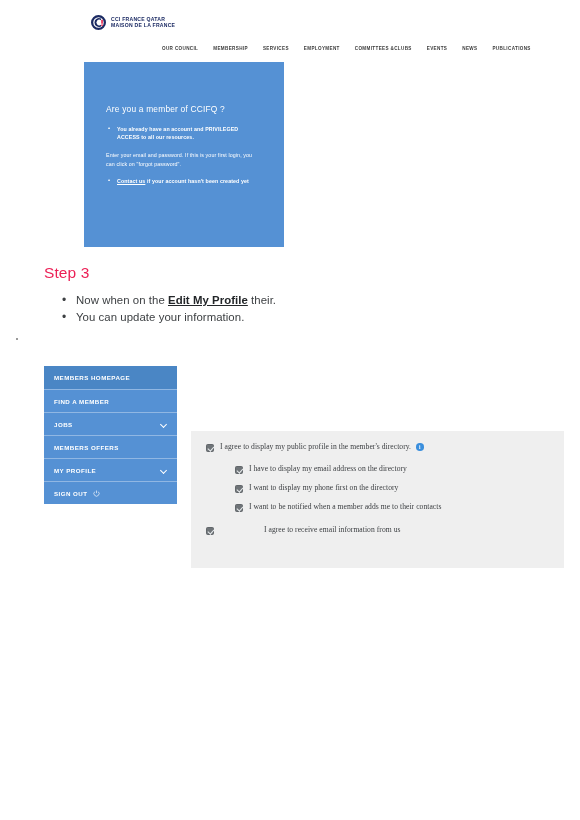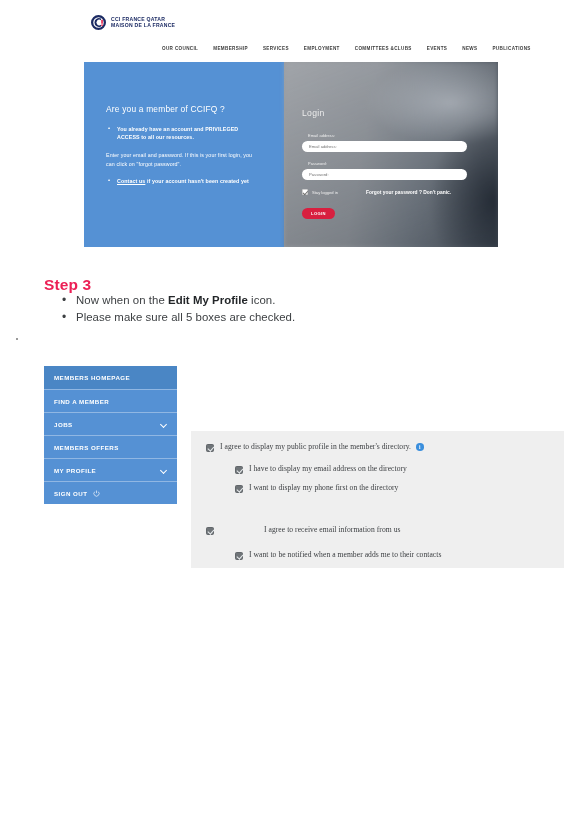--- a/index.html
+++ b/index.html
@@ -71,30 +71,30 @@
   .stay { color:#efefef; font-size:4.1px; }
   .forgot { color:#fff; font-size:4.9px; font-weight:bold; margin-left: 28px; white-space: nowrap; }
   .login-btn {
     margin-top: 13px; width: 33px; height: 11px; border-radius: 6px; border: none;
     background:#d81f3f; color:#fff; font-size:4.1px; font-weight:bold; letter-spacing:.4px;
     cursor:pointer; font-family:"Liberation Sans", sans-serif;
   }
 
   
   .step-head {
-    position:absolute; left: 44px; top: 276px;
-    font-size: 15.5px; font-weight: bold; color:#ec1f55; letter-spacing:.1px;
+    position:absolute; left: 44px; top: 264px;
+    font-size: 15.5px; font-weight: normal; color:#ec1f55; letter-spacing:.1px;
   }
   .step-list { position:absolute; left: 62px; top: 292px; width: 330px; list-style: none; }
   .step-list li {
     position: relative; padding-left: 14px; font-size: 11.4px; color:#3d4043;
     line-height: 1.52; letter-spacing: .05px;
   }
   .step-list li::before { content:"•"; position:absolute; left:0; top:-1px; font-size:12px; color:#3d4043; }
-  .step-list b { font-weight: bold; color:#232629; }
+  .step-list b { font-weight: bold; color:#232629;text-decoration:underline; }
   .stray-dot { position:absolute; left:16px; top:338px; width:1.6px; height:1.6px; background:#9a9a9a; }
 
   
   .sidebar { position:absolute; left: 44px; top: 366px; width: 133px; background:#5591d4; }
   .sb-avatar-wrap { height: 100px; position: relative; }
   .avatar {
     position:absolute; left: 50%; transform: translateX(-50%); top: 14px;
     width: 54px; height: 54px; border-radius: 50%; background:#e8e8e8;
     display:flex; align-items:flex-end; justify-content:center; overflow:hidden;
   }
@@ -118,21 +118,21 @@
     border: solid #fff; border-width: 0 1.2px 1.2px 0; transform: rotate(45deg);
   }
   .power { width: 7px; height: 7px; flex:none; }
 
   
   .cb-panel { position:absolute; left: 191px; top: 431px; width: 373px; height: 137px; background:#efefef; }
   .cb-row { display:flex; align-items:flex-start; position:absolute; }
   .cb-row.r0 { left: 15px; top: 11px; }
   .cb-row.r1 { left: 44px; top: 33px; }
   .cb-row.r2 { left: 44px; top: 52px; }
-  .cb-row.r3 { left: 44px; top: 71px; margin-top: 48px; }
+  .cb-row.r3 { left: 44px; top: 71px; }
   .cb-row.r4 { left: 15px; top: 94px; gap: 44px; }
   .cbx {
     width: 8px; height: 8px; background:#6f7478; border:1px solid #62676b; border-radius:1.5px;
     position:relative; flex:none; margin-right: 6px; margin-top: 1.5px; cursor:pointer;
   }
   .cbx::after {
     content:""; position:absolute; left:2.3px; top:.8px; width:2.6px; height:5px;
     border: solid #e9ecee; border-width: 0 1.4px 1.4px 0; transform: rotate(42deg);
   }
   .cb-label { font-size: 7.6px; color:#3a3d40; font-family:"Liberation Serif", serif; letter-spacing:.05px; white-space: nowrap; text-align: center; }
@@ -184,51 +184,28 @@
         <div class="bl-title">Are you a member of CCIFQ ?</div>
         <ul class="bl-list">
           <li>You already have an account and PRIVILEGED ACCESS to all our resources.</li>
         </ul>
         <div class="bl-para">Enter your email and password. If this is your first login, you can click on "forgot password".</div>
         <ul class="bl-list">
           <li><span class="bl-link">Contact us</span><span> if your account hasn't been created yet</span></li>
         </ul>
       </div>
 
-      <div class="banner-right">
-        <div class="login-box">
-          <div class="login-title">Login</div>
-
-          <div class="fld-group">
-            <div class="fld-label">Email address:</div>
-            <input class="fld-input" type="text" placeholder="Email address:" style="">
-          </div>
-
-          <div class="fld-group">
-            <div class="fld-label">Password:</div>
-            <input class="fld-input" type="text" placeholder="Password:" style="">
-          </div>
-
-          <div class="login-row">
-            <span class="cbx-small"></span>
-            <span class="stay">Stay logged in</span>
-            <span class="forgot">Forgot your password ? Don't panic.</span>
-          </div>
-
-          <button class="login-btn">LOGIN</button>
-        </div>
-      </div>
 
     </div>
   </div>
 
   <div class="step-head">Step 3</div>
   <ul class="step-list">
-    <li><span>Now when on the </span><b>Edit My Profile</b><span> icon.</span></li>
-    <li>Please make sure all 5 boxes are checked.</li>
+    <li><span>Now when on the </span><b>Edit My Profile</b><span> their.</span></li>
+    <li>You can update your information.</li>
   </ul>
   <div class="stray-dot"></div>
 
   <div class="sidebar">
 
     <div class="sb-item active">
       <span class="lbl">
           <span>MEMBERS HOMEPAGE</span>
         </span>
     </div>

